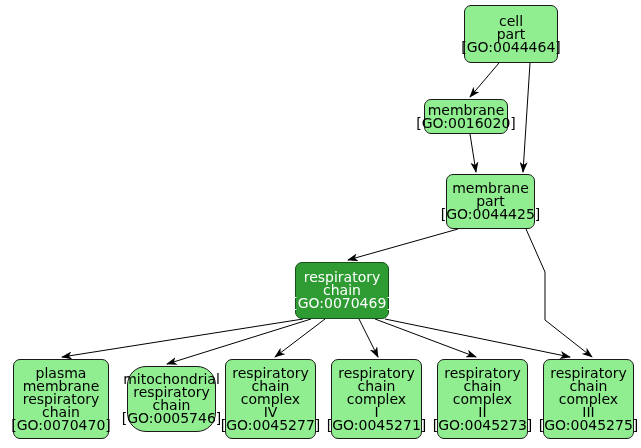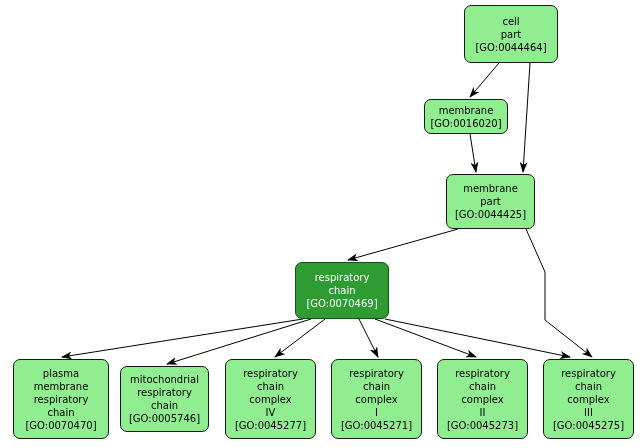--- a/index.html
+++ b/index.html
@@ -28,21 +28,21 @@
     box-sizing: border-box;
     border: 1px solid #1a1a1a;
     border-radius: 7px;
     background: #90ee90;
     color: #000000;
     display: flex;
     flex-direction: column;
     align-items: center;
     justify-content: center;
     text-align: center;
-    font-size: 10px;
+    font-size: 14px;
     line-height: 13px;
     letter-spacing: 0px;
     z-index: 2;
   }
   .go-node.highlight {
     background: #2e9b33;
     color: #ffffff;
     border-color: #14501a;
   }
   .go-line {
@@ -96,21 +96,21 @@
         <span class="go-line">chain</span>
         <span class="go-line">[GO:0070469]</span>
       </div>
       <div class="go-node" style="left: 13px; top: 359px; width: 96px; height: 80px;">
         <span class="go-line">plasma</span>
         <span class="go-line">membrane</span>
         <span class="go-line">respiratory</span>
         <span class="go-line">chain</span>
         <span class="go-line">[GO:0070470]</span>
       </div>
-      <div class="go-node" style="left: 120px; top: 366px; width: 89px; height: 66px;">
+      <div class="go-node" style="left: 127px; top: 366px; width: 89px; height: 66px; border-radius: 19px;">
         <span class="go-line">mitochondrial</span>
         <span class="go-line">respiratory</span>
         <span class="go-line">chain</span>
         <span class="go-line">[GO:0005746]</span>
       </div>
       <div class="go-node" style="left: 225px; top: 359px; width: 91px; height: 80px;">
         <span class="go-line">respiratory</span>
         <span class="go-line">chain</span>
         <span class="go-line">complex</span>
         <span class="go-line">IV</span>

